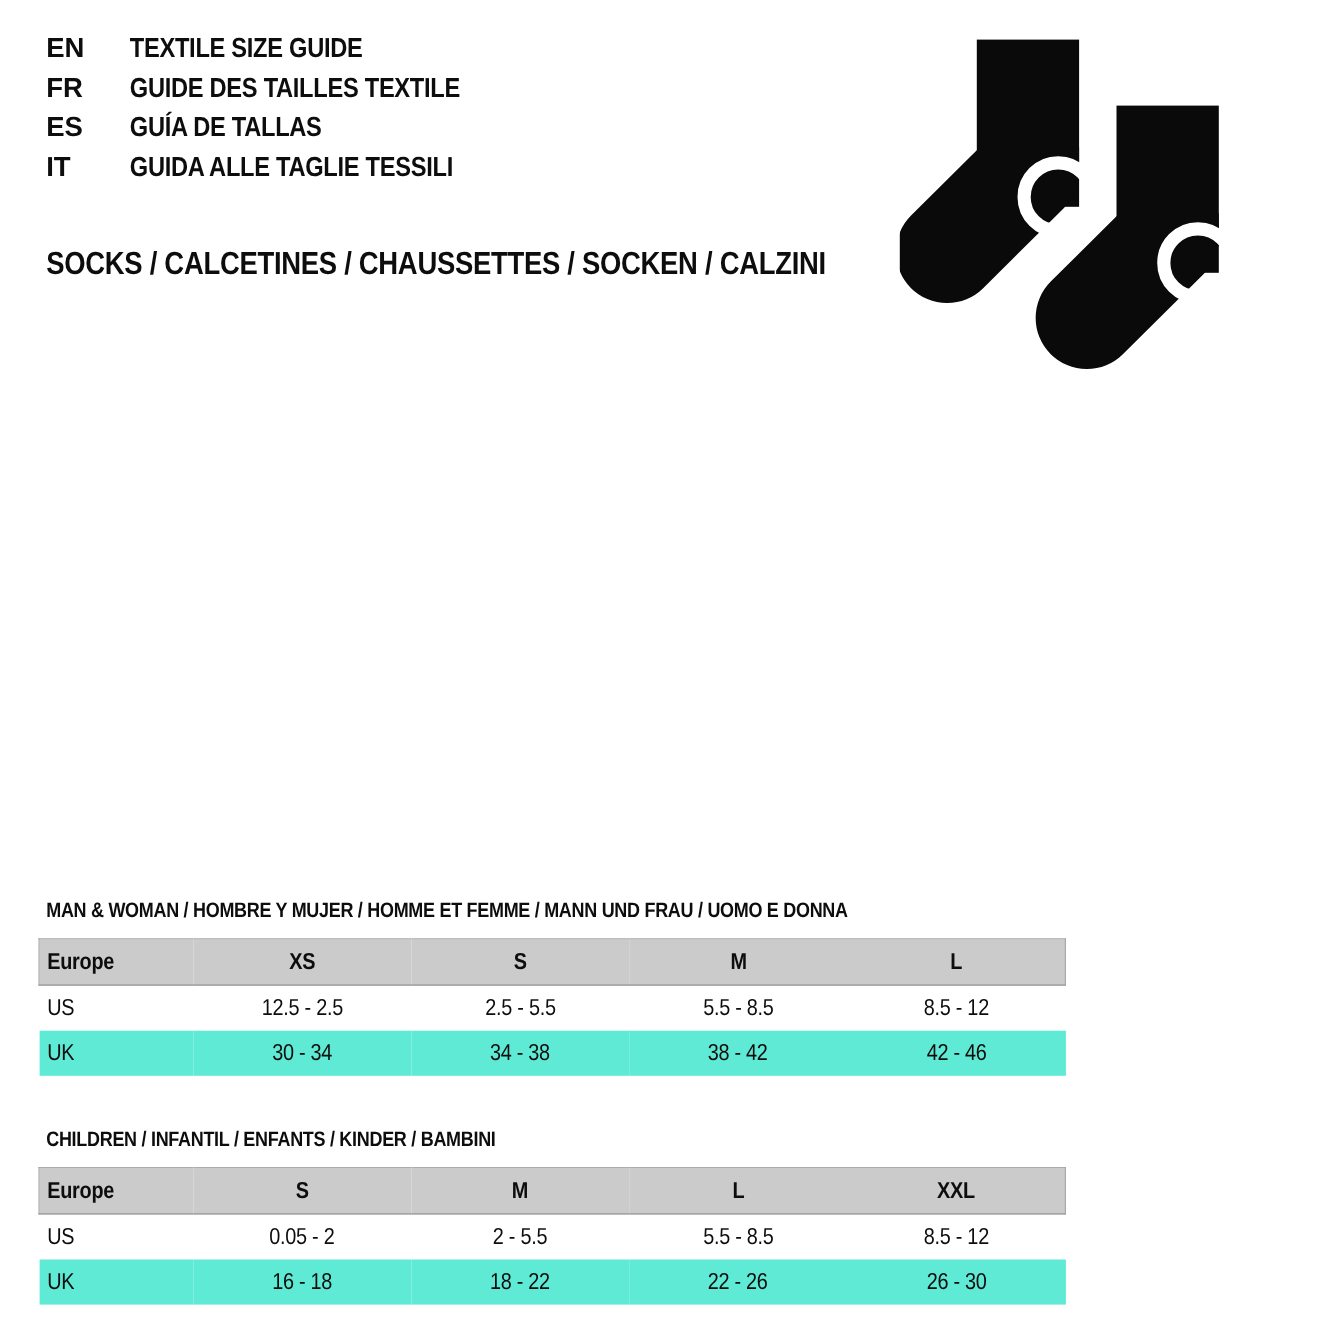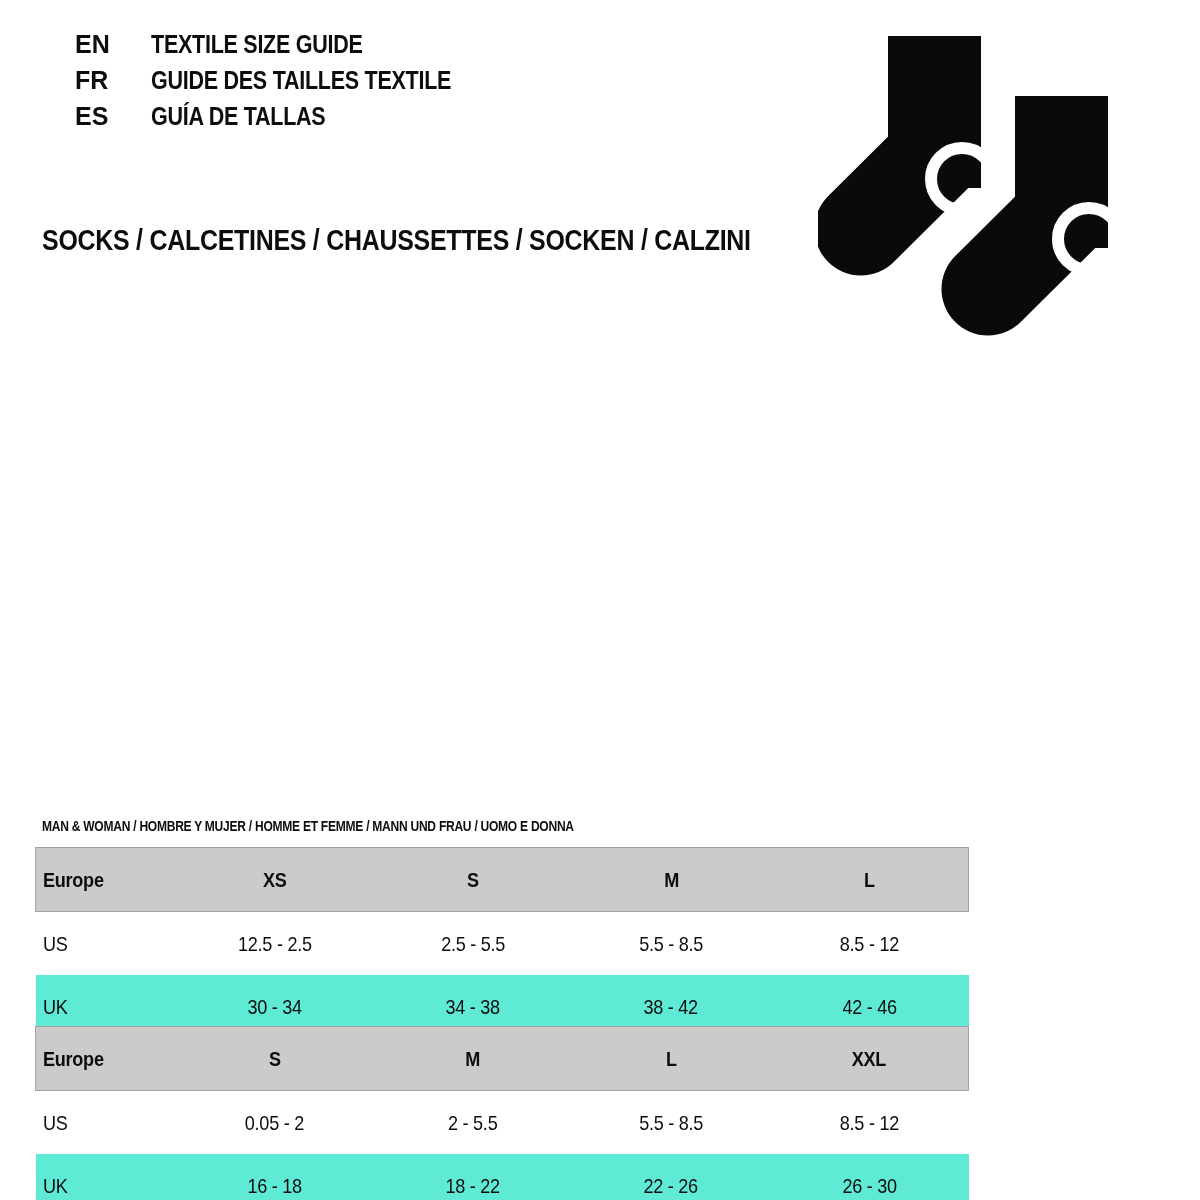--- a/index.html
+++ b/index.html
@@ -30,21 +30,20 @@
     transform-origin: 50% 50%;
     white-space: nowrap;
     letter-spacing: -0.3px;
   }
 
   
   .lang-block {
     position: absolute;
     left: 42px;
     top: 26px;
-    margin-left: 33px;
   }
   .lang-row {
     display: flex;
     align-items: center;
     height: 36px;
     font-size: 25px;
     font-weight: bold;
   }
   .lang-code { width: 76px; flex: 0 0 76px; }
 
@@ -69,36 +68,36 @@
   
   .size-table-block {
     position: absolute;
     left: 35px;
     width: 934px;
   }
   #table-men      { top: 818px; }
   #table-children { top: 1026px; }
 
   .table-title {
-    font-size: 14px;
+    font-size: 19px;
     font-weight: bold;
     margin: 0 0 13px 7px;
     white-space: nowrap;
   }
 
   table.size-table {
     border-collapse: collapse;
     width: 100%;
     table-layout: fixed;
     font-size: 21px;
   }
   .size-table col.col0 { width: 140px; }
   .size-table th, .size-table td {
     height: 31px;
-    padding: 16px;
+    padding: 5px;
     text-align: center;
     vertical-align: middle;
     font-weight: normal;
   }
   .size-table thead tr { background: #cbcbcb; }
   .size-table thead th {
     border-top: 1px solid #a3a3a3;
     border-bottom: 1px solid #a3a3a3;
     font-weight: bold;
   }
@@ -118,20 +117,24 @@
     <span class="lang-code">EN</span>
     <span class="cond">TEXTILE SIZE GUIDE</span>
   </div>
   <div class="lang-row">
     <span class="lang-code">FR</span>
     <span class="cond">GUIDE DES TAILLES TEXTILE</span>
   </div>
   <div class="lang-row">
     <span class="lang-code">ES</span>
     <span class="cond">GUÍA DE TALLAS</span>
+  </div>
+  <div class="lang-row">
+    <span class="lang-code">IT</span>
+    <span class="cond">GUIDA ALLE TAGLIE TESSILI</span>
   </div>
 </div>
 
 <div class="product-line">
   <span class="cond">SOCKS / CALCETINES / CHAUSSETTES / SOCKEN / CALZINI</span>
 </div>
 
 <svg class="socks-icon" viewBox="0 0 310 322" xmlns="http://www.w3.org/2000/svg" aria-hidden="true">
   <defs>
     <g id="sock">
@@ -179,20 +182,23 @@
         <td><span class="cond-c">30 - 34</span></td>
         <td><span class="cond-c">34 - 38</span></td>
         <td><span class="cond-c">38 - 42</span></td>
         <td><span class="cond-c">42 - 46</span></td>
       </tr>
     </tbody>
   </table>
 </div>
 
 <div class="size-table-block" id="table-children">
+  <div class="table-title">
+    <span class="cond">CHILDREN / INFANTIL / ENFANTS / KINDER / BAMBINI</span>
+  </div>
   <table class="size-table">
     <colgroup>
       <col class="col0">
         <col>
         <col>
         <col>
         <col>
     </colgroup>
     <thead>
       <tr>

